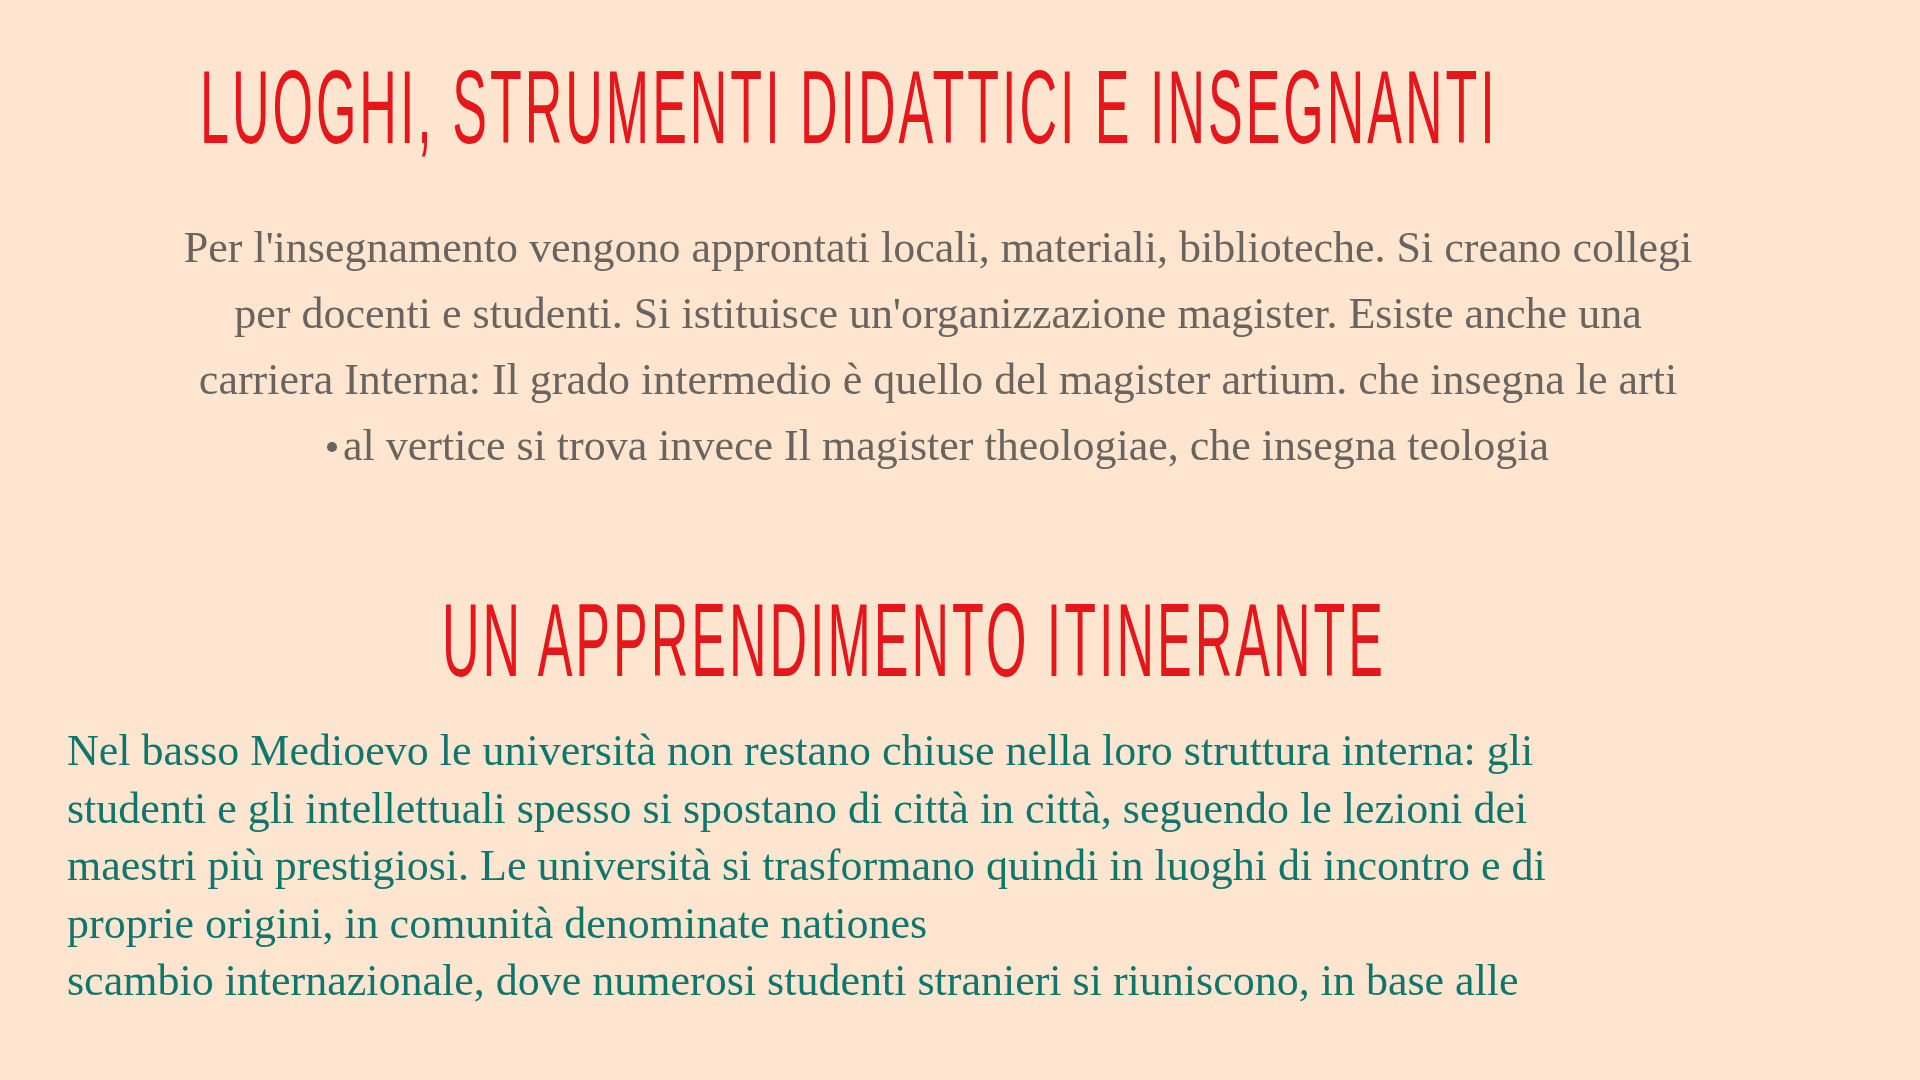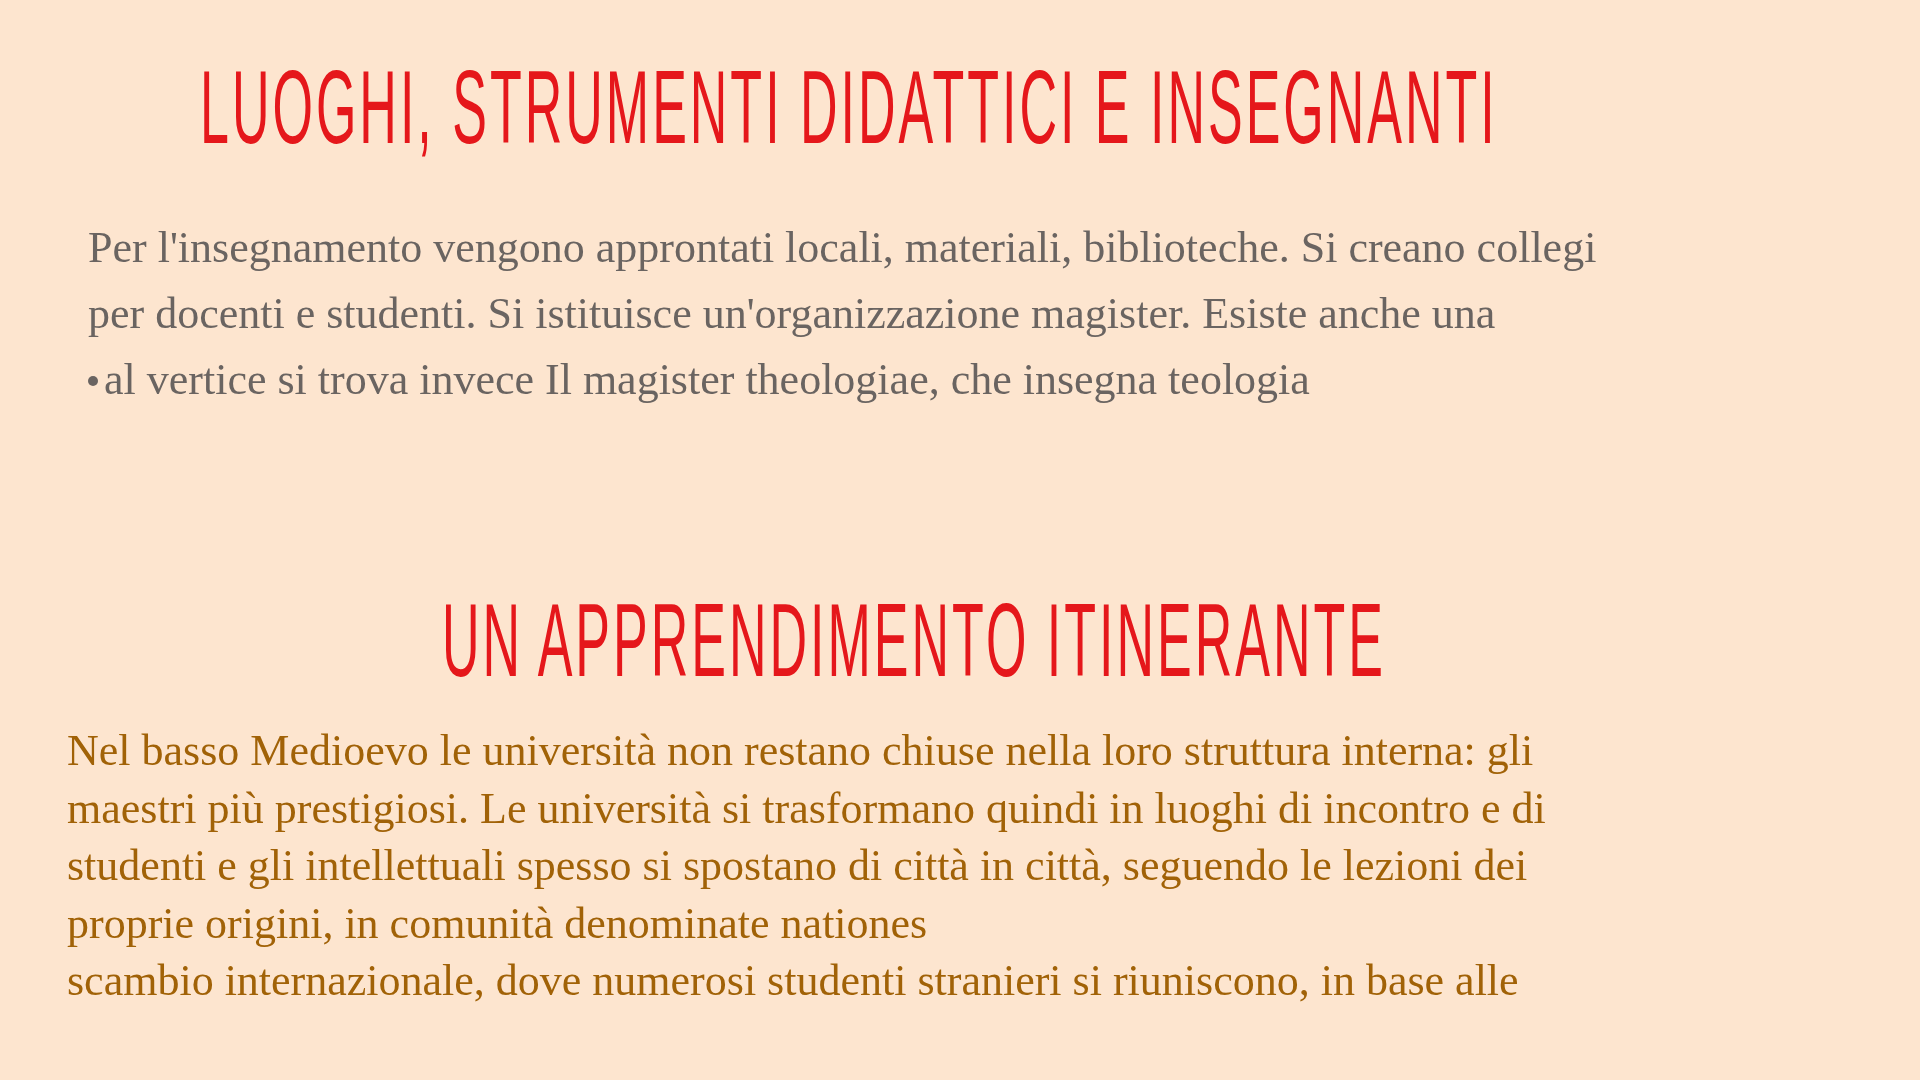--- a/index.html
+++ b/index.html
@@ -9,37 +9,38 @@
     font-family:"Liberation Sans Narrow","Liberation Sans", sans-serif;
     color:#e5171b; font-size:104px; line-height:110px; white-space:nowrap;
     transform:scaleX(0.5); transform-origin:left top; letter-spacing:6px;
     font-weight:normal;
   }
   .title1 { width:2620px; }
   .title2 { left:442px; top:585px; }
   .para {
     position:absolute; font-family:"Liberation Serif","DejaVu Serif", serif;
   }
-  .para1 { left:88px; top:215px; width:1740px; color:#6a6461; font-size:44px; line-height:66px; }
+  .para1 { left:68px; top:215px; width:1740px; color:#6a6461; font-size:44px; line-height:66px;text-align:center; }
   .para1 .line, .para2 .line { white-space:nowrap; display:block; }
-  .para2 { left:67px; top:722px; width:1740px; color:#a16207; font-size:44px; line-height:57.5px; }
+  .para2 { left:67px; top:722px; width:1740px; color:#0f766e; font-size:44px; line-height:57.5px; }
   .bullet { display:inline-block; width:10px; height:10px; border-radius:50%; background:#6a6461; margin-right:6px; vertical-align:middle; position:relative; top:-3px;}
 </style>
 </head>
 <body>
 
 <div class="title title1">LUOGHI, STRUMENTI DIDATTICI E INSEGNANTI</div>
 
 <div class="para para1">
   <span class="line">Per l'insegnamento vengono approntati locali, materiali, biblioteche. Si creano collegi</span>
   <span class="line">per docenti e studenti. Si istituisce un'organizzazione magister. Esiste anche una</span>
+  <span class="line">carriera Interna: Il grado intermedio è quello del magister artium. che insegna le arti</span>
   <span class="line"><span class="bullet"></span><span>al vertice si trova invece Il magister theologiae, che insegna teologia</span></span>
 </div>
 
 <div class="title title2">UN APPRENDIMENTO ITINERANTE</div>
 
 <div class="para para2">
   <span class="line">Nel basso Medioevo le università non restano chiuse nella loro struttura interna: gli</span>
+  <span class="line">studenti e gli intellettuali spesso si spostano di città in città, seguendo le lezioni dei</span>
   <span class="line">maestri più prestigiosi. Le università si trasformano quindi in luoghi di incontro e di</span>
-  <span class="line">studenti e gli intellettuali spesso si spostano di città in città, seguendo le lezioni dei</span>
   <span class="line">proprie origini, in comunità denominate nationes</span>
   <span class="line">scambio internazionale, dove numerosi studenti stranieri si riuniscono, in base alle</span>
 </div>
 
 </body></html>

